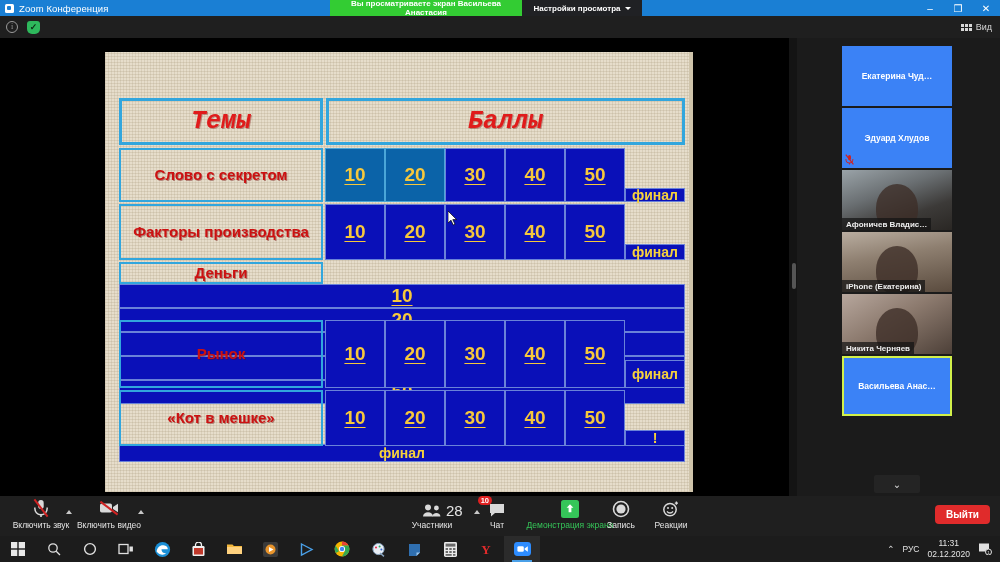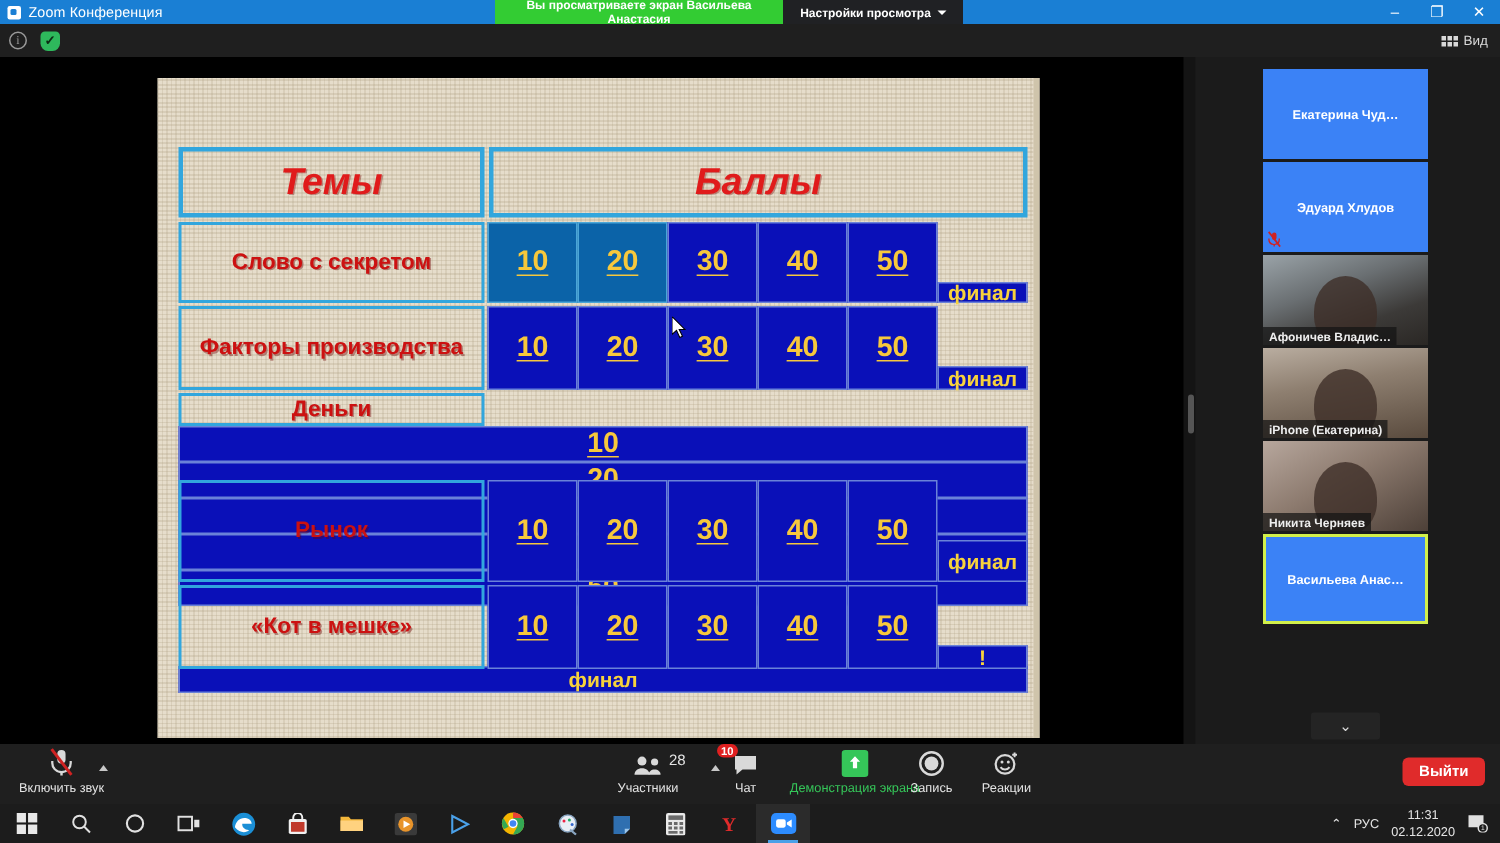--- a/index.html
+++ b/index.html
@@ -71,21 +71,21 @@
       #e6ddcb;
     border-right: 4px solid #cfc4ab;
   }
   .board { position: absolute; left: 14px; top: 46px; width: 566px; height: 348px; }
 
   .hdr-row { display: flex; height: 47px; margin-bottom: 3px; }
   .hdr-cell {
     background: transparent; border: 3px solid #32a6dd;
     display: flex; align-items: center; justify-content: center;
     color: #e01b1b; font-weight: bold; font-style: italic;
-    font-size: 25px; font-family: Liberation Sans, sans-serif;
+    font-size: 25px; font-family: Liberation Mono, monospace;
     text-shadow: 1px 1px 0 rgba(120,0,0,.35);
   }
   .hdr-themes { width: 204px; margin-right: 3px; }
   .hdr-points { flex: 1; }
 
   .row { display: flex; margin-bottom: 2px; }
   .theme-cell {
     width: 204px; border: 2.5px solid #32a6dd; margin-right: 2px;
     display: flex; align-items: center; justify-content: center; text-align: center;
     color: #cc1111; font-weight: bold; font-size: 15px; line-height: 18px;
@@ -136,21 +136,21 @@
   .tb-item .ico { height: 20px; display: flex; align-items: flex-end; justify-content: center; position: relative; }
   .chev-up { position: absolute; top: 12px; width: 0; height: 0; border-left: 3.5px solid transparent; border-right: 3.5px solid transparent; border-bottom: 4px solid #c8c8c8; }
   .badge {
     position: absolute; top: -2px; right: 14px; background: #e02020; color: #fff;
     font-size: 7.5px; font-weight: bold; border-radius: 7px; padding: 0 3px; min-width: 14px; text-align: center;
   }
   .leave-btn {
     position: absolute; right: 10px; top: 9px; background: #e02b2b; color: #fff;
     font-size: 10px; font-weight: bold; border-radius: 4px; padding: 4px 11px;
   }
-  .pcount { color: #e4e4e4; font-size: 10px; }
+  .pcount { color: #e4e4e4; font-size: 15px; }
 
   
   .taskbar { position: absolute; left: 0; top: 536px; width: 1000px; height: 26px; background: #1c1c1c; display: flex; align-items: center; }
   .tk { width: 36px; height: 26px; display: flex; align-items: center; justify-content: center; position: relative; }
   .tk.active { background: #2b2b2b; }
   .tk.active::after { content: ""; position: absolute; bottom: 0; left: 8px; width: 20px; height: 2px; background: #4aa0e8; }
   .tray { margin-left: auto; display: flex; align-items: center; gap: 8px; padding-right: 8px; color: #e4e4e4; font-size: 8.5px; }
   .tray .clock { display: flex; flex-direction: column; align-items: center; line-height: 11px; }
   .cursor { position: absolute; left: 448px; top: 173px; width: 10px; height: 15px; z-index: 50; }
 </style>
@@ -364,20 +364,33 @@
               <rect x="6.2" y="2" width="5.5" height="9" rx="2.7"></rect>
               <path d="M3.6 9.4v1.2a5.4 5.4 0 0 0 10.8 0V9.4h1.5v1.2a6.9 6.9 0 0 1-6.1 6.85V19h-1.6v-1.55A6.9 6.9 0 0 1 2.1 10.6V9.4z"></path>
             </g>
             <line x1="2.4" y1="1.4" x2="15.6" y2="18.6" stroke="#cf2222" stroke-width="2"></line>
           </svg>
         <span class="chev-up" style="left:34px"></span>
       </div>
       <div class="lbl">Включить звук</div>
     </div>
 
+    <div class="tb-item" style="left:72px">
+      <div class="ico">
+        <svg width="22" height="20" viewBox="0 0 22 20">
+            <g fill="#d9d9d9">
+              <rect x="2" y="5.5" width="12" height="9" rx="1.8"></rect>
+              <polygon points="15,9 20,5.8 20,14.2 15,11"></polygon>
+            </g>
+            <line x1="2.4" y1="3.6" x2="19.6" y2="16.6" stroke="#cf2222" stroke-width="2"></line>
+          </svg>
+        <span class="chev-up" style="left:40px"></span>
+      </div>
+      <div class="lbl">Включить видео</div>
+    </div>
 
     <div class="tb-item" style="left:395px">
       <div class="ico">
         <svg width="20" height="16" viewBox="0 0 20 16">
             <g fill="#d9d9d9">
               <circle cx="6" cy="5.4" r="3"></circle>
               <path d="M1 14.5c0-2.7 2.2-4.3 5-4.3s5 1.6 5 4.3z"></path>
               <circle cx="14.4" cy="6" r="2.4"></circle>
               <path d="M10.4 14.5c0-2.2 1.8-3.5 4-3.5s4 1.3 4 3.5z"></path>
             </g>

